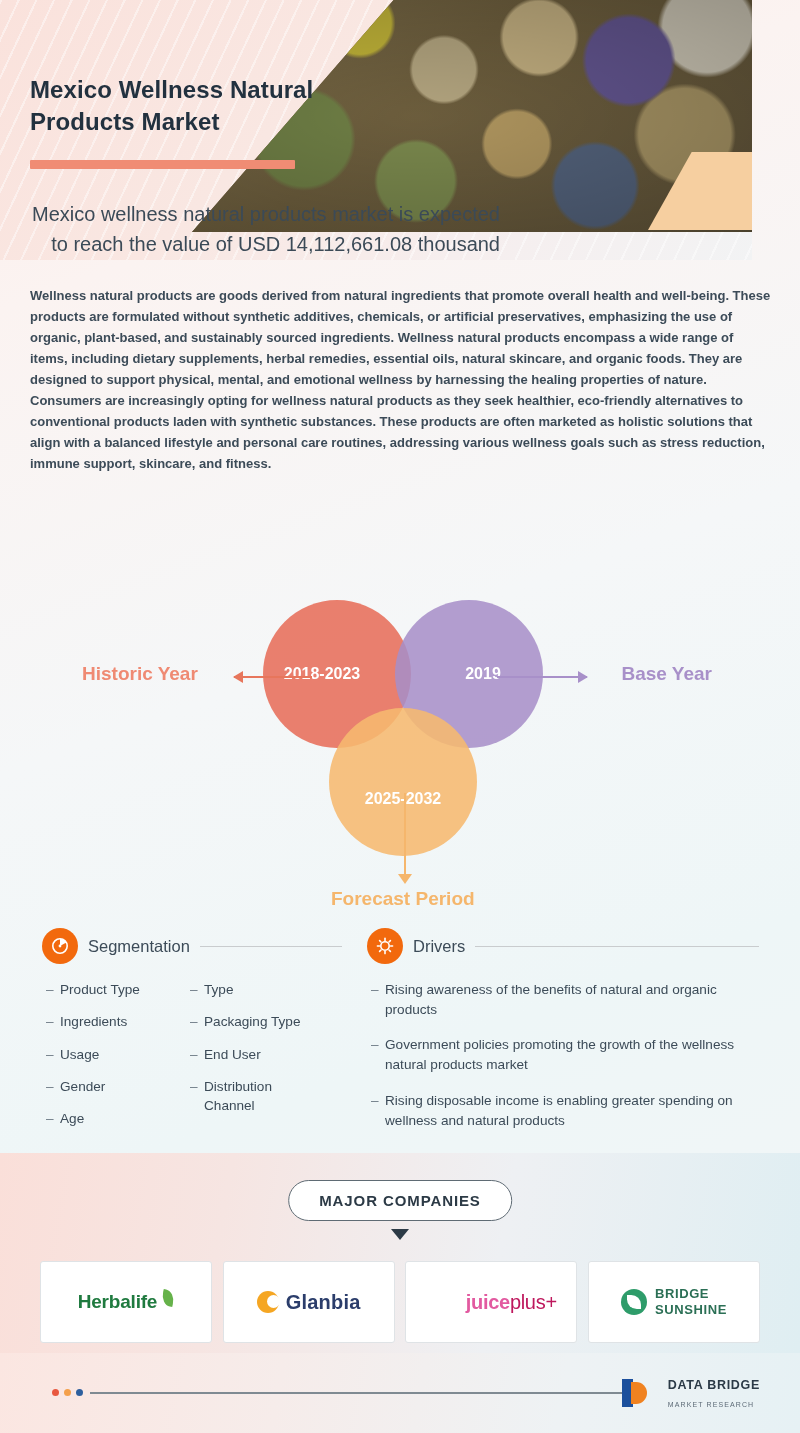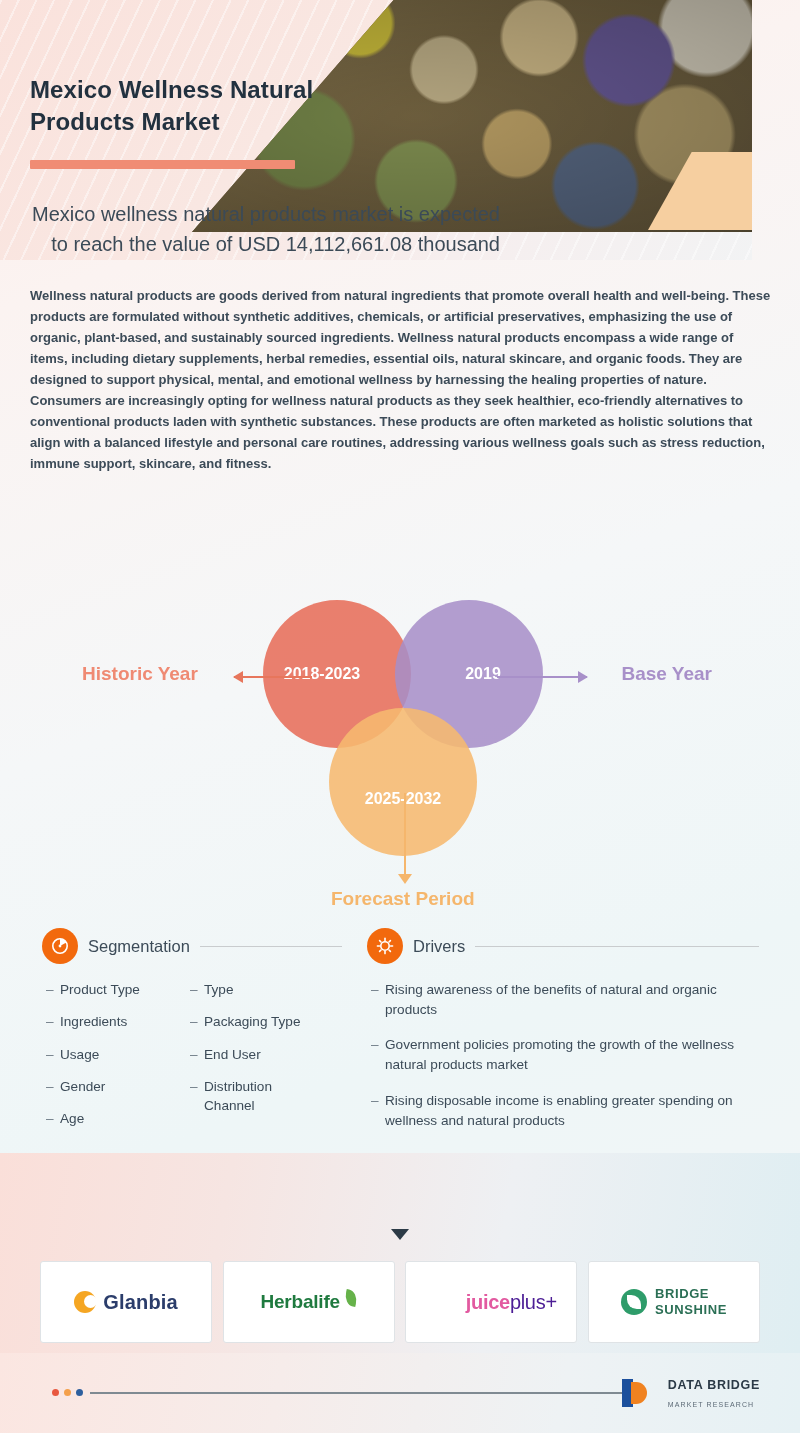--- a/index.html
+++ b/index.html
@@ -334,21 +334,21 @@
   .herba-leaf {
     width: 12px; height: 16px;
     background: #66b24a;
     border-radius: 0 80% 0 80%;
     transform: rotate(12deg);
     margin-left: -2px;
     margin-top: -9px;
   }
   .logo-juice { font-size: 20px; letter-spacing: -.3px; }
   .juice-j { color: #e25aa0; font-weight: bold; margin-left: 40px; }
-  .juice-plus { color: #4c1d95; }
+  .juice-plus { color: #be185d; }
   .logo-sunshine {
     display: flex; align-items: center; gap: 8px;
   }
   .sun-mark {
     width: 26px; height: 26px;
     border-radius: 50%;
     background: #2e9c6a;
     position: relative;
   }
   .sun-mark::after {
@@ -538,30 +538,31 @@
           <span>Government policies promoting the growth of the wellness natural products market</span>
         </div>
       <div class="drv-item">
           <span class="drv-dash">–</span>
           <span>Rising disposable income is enabling greater spending on wellness and natural products</span>
         </div>
     </div>
   </div>
 
   <div class="companies">
+    <div class="companies-pill">MAJOR COMPANIES</div>
     <div class="pill-caret"></div>
 
     <div class="logo-row">
+      <div class="logo-card">
+        <span class="logo-herbalife">Herbalife</span>
+        <span class="herba-leaf"></span>
+      </div>
       <div class="logo-card">
         <span class="glanbia-mark"></span>
         <span class="logo-glanbia">Glanbia</span>
-      </div>
-      <div class="logo-card">
-        <span class="logo-herbalife">Herbalife</span>
-        <span class="herba-leaf"></span>
       </div>
       <div class="logo-card">
         <span class="logo-juice"><span class="juice-j">juice</span><span class="juice-plus">plus+</span></span>
       </div>
       <div class="logo-card">
         <span class="logo-sunshine">
           <span class="sun-mark"></span>
           <span class="sun-text">
             <span>BRIDGE</span><br>
             <span>SUNSHINE</span>

